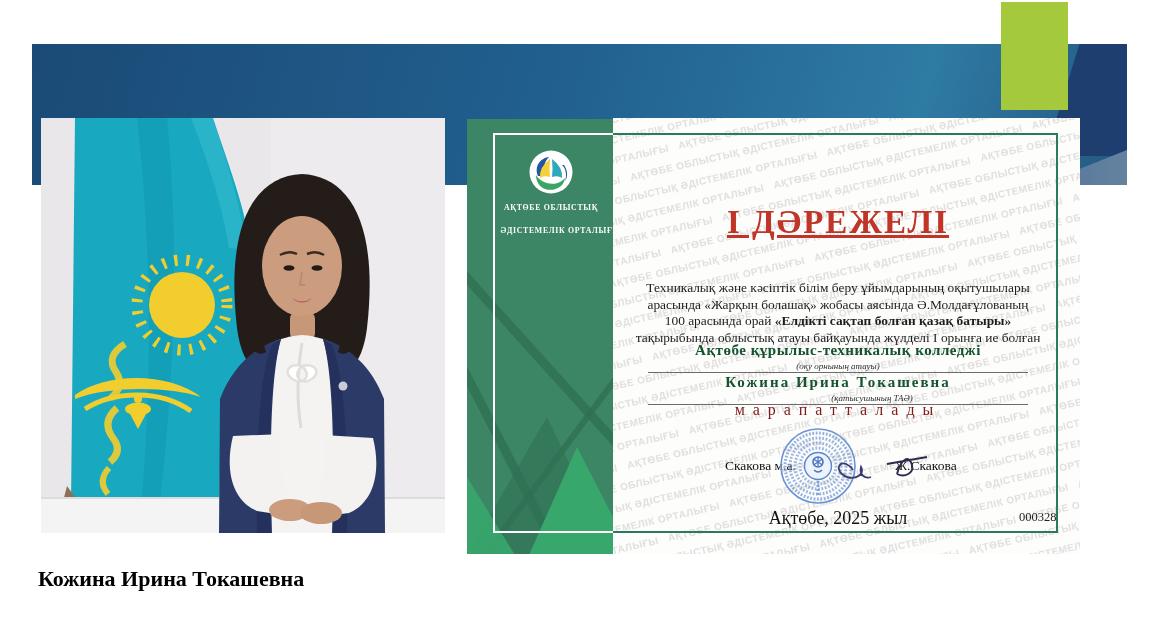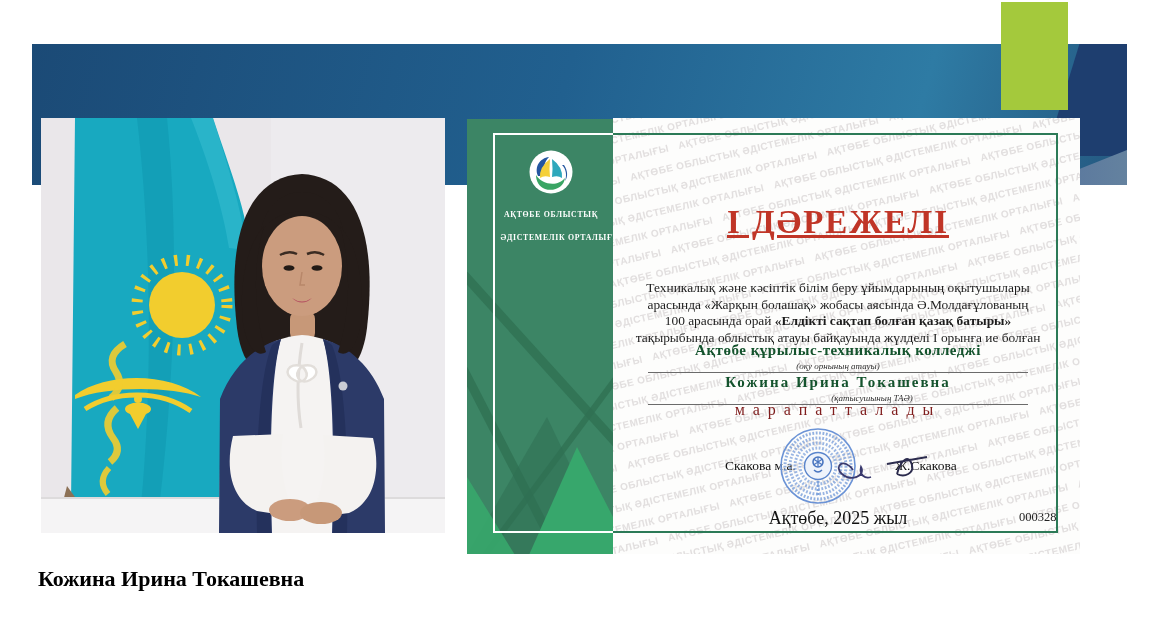--- a/index.html
+++ b/index.html
@@ -23,21 +23,21 @@
   .watermark{position:absolute;left:-150px;top:-120px;width:1000px;height:760px;
              transform:rotate(-13deg);transform-origin:50% 50%;
              font-family:"Liberation Sans",sans-serif;font-size:10px;line-height:20px;
              color:#e2dfdf;white-space:pre;letter-spacing:.5px;font-weight:bold;z-index:1;}
   .frame-clip-left{position:absolute;left:0;top:0;width:146px;height:436px;overflow:hidden;z-index:5;pointer-events:none;}
   .frame-clip-left .frame{position:absolute;left:26px;top:15px;width:561px;height:396px;border:2px solid #ffffff;}
   .frame-clip-right{position:absolute;left:146px;top:0;width:467px;height:436px;overflow:hidden;z-index:2;pointer-events:none;}
   .frame-clip-right .frame{position:absolute;left:-120px;top:15px;width:561px;height:396px;border:2px solid #2c7a57;}
   .logo{position:absolute;left:14px;top:30px;width:140px;text-align:center;z-index:6;}
   .logo-text{font-family:"Liberation Serif",serif;font-weight:bold;color:#ffffff;
-             font-size:7.8px;letter-spacing:.7px;line-height:11px;margin-top:10px;}
+             font-size:7.8px;letter-spacing:.7px;line-height:11px;margin-top:3px;}
   .content{position:absolute;left:0;top:0;width:450px;height:436px;z-index:3;text-align:center;}
   .dip-title{position:absolute;left:0;top:86px;width:450px;font-weight:bold;font-size:33px;
              line-height:37px;letter-spacing:2px;color:#c03527;text-decoration:underline;}
   .dip-body{position:absolute;left:18px;top:162px;width:414px;font-size:13.4px;line-height:16.5px;color:#1d1d1d;}
   .dip-field{position:absolute;left:35px;width:380px;border-bottom:1px solid #6b6b6b;padding-bottom:13px;
              font-weight:bold;color:#14532d;}
   .field-college{top:224px;font-size:15px;letter-spacing:.5px;}
   .field-name{top:256px;font-size:15px;letter-spacing:2px;}
   .dip-sublabel{position:absolute;left:0;width:450px;font-style:italic;font-size:9px;color:#2c2c2c;}
   .award-word{position:absolute;left:0;top:283px;width:450px;font-size:16px;letter-spacing:8px;color:#7f1d1d;}

